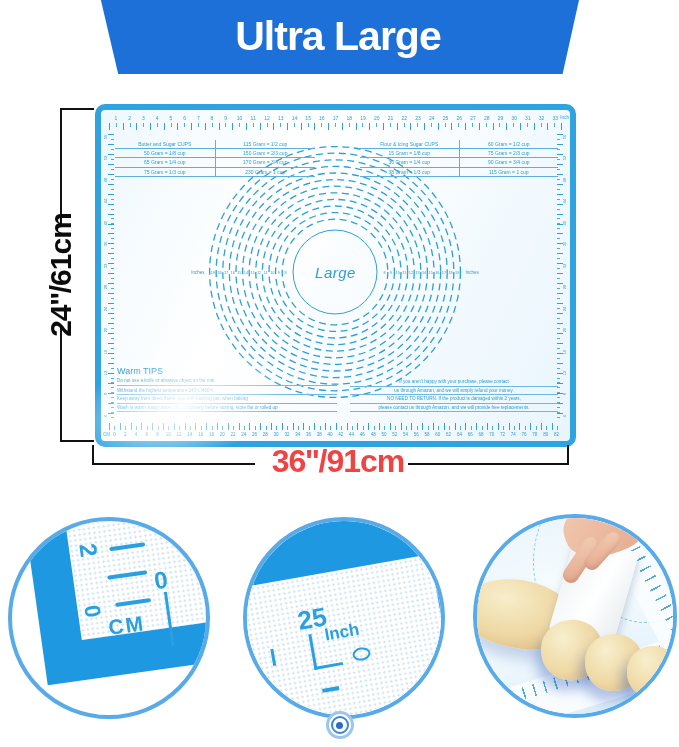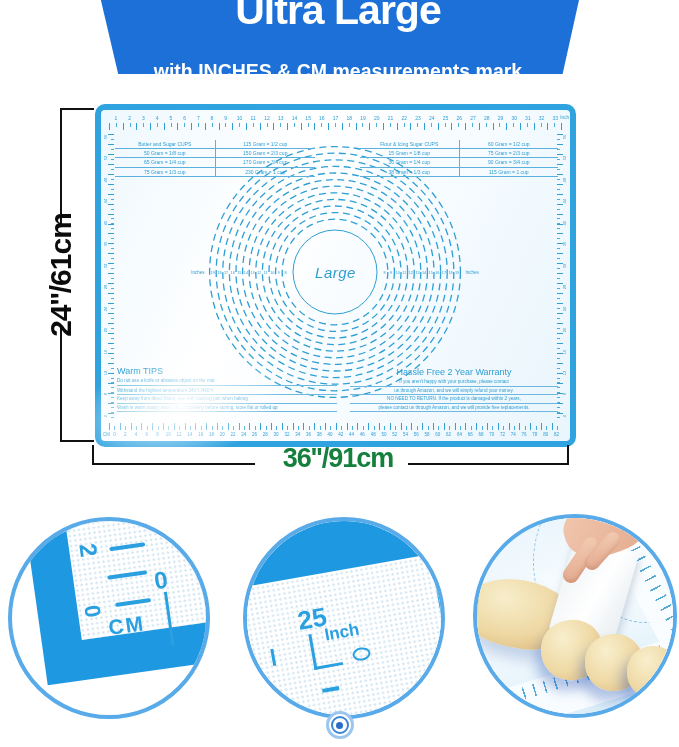--- a/index.html
+++ b/index.html
@@ -68,21 +68,21 @@
   .tips .line,.warranty .line{font-size:4.6px;border-bottom:1px solid #6cb8de;
        padding:1px 0 1.5px;white-space:nowrap;overflow:hidden;}
   .warranty{position:absolute;right:12px;bottom:29px;width:208px;text-align:center;}
   .warranty-title{font-size:9px;margin-bottom:1px;}
 
   
   .dim{position:absolute;background:#111;}
   .dim-h-label{position:absolute;left:-27px;top:258px;width:176px;height:34px;text-align:center;
        transform:rotate(-90deg);font-size:30px;font-weight:800;color:#0b0b0b;letter-spacing:-1px;}
   .dim-w-label{position:absolute;left:253px;top:443px;width:170px;text-align:center;
-       font-size:27px;font-weight:800;color:#15803d;letter-spacing:-1px;}
+       font-size:32px;font-weight:800;color:#ef4444;letter-spacing:-1px;}
 
   
   .inset{position:absolute;width:194px;height:194px;border:4px solid #58aae8;border-radius:50%;
        overflow:hidden;background:#fff;}
   #inset-cm{left:8px;top:517px;}
   #inset-inch{left:243px;top:517px;}
   #inset-dough{left:473px;top:514px;width:196px;height:196px;}
   .dots{background-color:#fff;background-image:radial-gradient(#d4e6f2 1px,transparent 1.2px);
        background-size:5px 5px;}
   .cmwrap,.inwrap{position:absolute;inset:-25px;}
@@ -155,21 +155,20 @@
        border-radius:50%;background:#2a6cc8;}
   .caption-text{font-size:27px;font-weight:800;color:#0c0c0c;letter-spacing:-.3px;}
 </style>
 </head>
 <body>
 
 <div id="page">
 
   <div class="banner" id="banner" style="background: rgb(29, 112, 216);">
     <div class="banner-title">Ultra Large</div>
-    <div class="banner-sub">with INCHES &amp; CM measurements mark</div>
   </div>
 
   <div class="mat">
     <div class="mat-inner">
 
       <svg id="rings" viewBox="0 0 469 331">
           <circle cx="234" cy="162" r="42" fill="none" stroke="#2f9fd4" stroke-width="1"></circle>
           <circle cx="234" cy="162" r="52.8" fill="none" stroke="#2f9fd4" stroke-width="1.3" stroke-dasharray="7 4.5"></circle>
           <text x="184.5" y="163.5" font-size="3.8" fill="#2f9fd4" text-anchor="middle">8</text>
           <text x="283.5" y="163.5" font-size="3.8" fill="#2f9fd4" text-anchor="middle">8</text>
@@ -381,21 +380,20 @@
         <div class="tips-title">Warm TIPS</div>
         <div id="tips-lines">
             <div class="line">Do not use a knife or abrasive object on the mat</div>
             <div class="line">Withstand the highest temperature 240℃/460℉</div>
             <div class="line">Keep away from direct flame, use with backing pan when baking</div>
             <div class="line">Wash in warm soapy water, dry completely before storing, store flat or rolled up</div>
           </div>
       </div>
 
       <div class="warranty">
-        <div class="warranty-title">Hassle Free 2 Year Warranty</div>
         <div id="warranty-lines">
             <div class="line">If you aren't happy with your purchase, please contact</div>
             <div class="line">us through Amazon, and we will simply refund your money.</div>
             <div class="line">NO NEED TO RETURN. If the product is damaged within 2 years,</div>
             <div class="line">please contact us through Amazon, and we will provide free replacements.</div>
           </div>
       </div>
     </div>
   </div>
 

